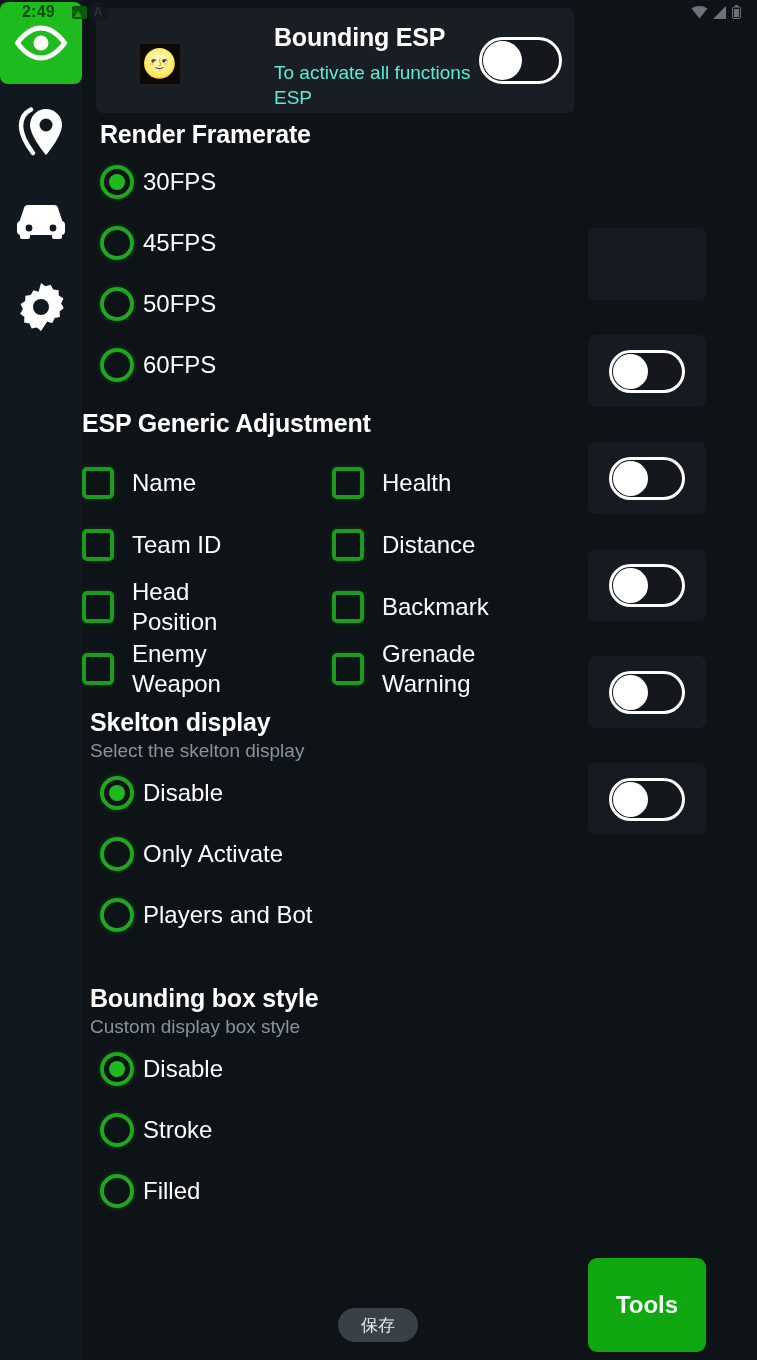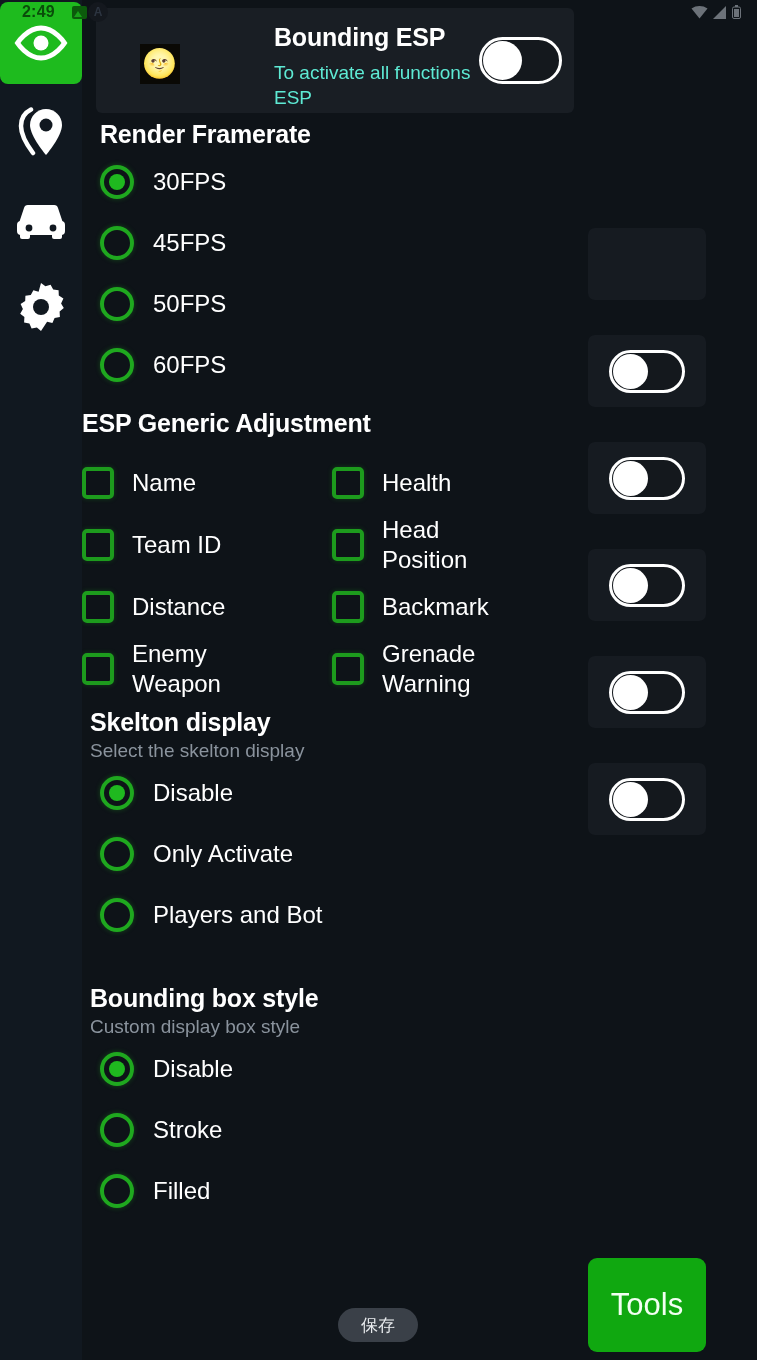--- a/index.html
+++ b/index.html
@@ -193,21 +193,21 @@
   }
   .sec-sub {
     font-size: 19px;
     color: #8a939d;
     margin-top: 3px;
   }
 
   .radio-row {
     display: flex;
     align-items: center;
-    gap: 19px;
+    gap: 9px;
   }
   .radio {
     position: relative;
     width: 34px; height: 34px;
     border: 4px solid #1fa81f;
     border-radius: 50%;
     flex: none;
     box-shadow: 0 0 5px rgba(31,168,31,.35);
   }
   .radio.on::after {
@@ -263,22 +263,22 @@
     justify-content: center;
     z-index: 25;
   }
   .tools-btn {
     position: absolute;
     left: 588px; top: 1258px;
     width: 118px; height: 94px;
     background: #10a810;
     border-radius: 9px;
     color: #f2fff2;
-    font-size: 31px;
-    font-weight: 400;
+    font-size: 24px;
+    font-weight: 700;
     display: flex;
     align-items: center;
     justify-content: center;
     z-index: 25;
   }
 </style>
 </head>
 <body>
 
 <div id="app">
@@ -399,25 +399,25 @@
           <div class="chk-cell">
             <div class="chk"></div>
             <div class="chk-label">Health</div>
           </div>
           <div class="chk-cell">
             <div class="chk"></div>
             <div class="chk-label">Team ID</div>
           </div>
           <div class="chk-cell">
             <div class="chk"></div>
+            <div class="chk-label">Distance</div>
+          </div>
+          <div class="chk-cell">
+            <div class="chk"></div>
             <div class="chk-label" style="max-width: 130px;">Head Position</div>
-          </div>
-          <div class="chk-cell">
-            <div class="chk"></div>
-            <div class="chk-label">Distance</div>
           </div>
           <div class="chk-cell">
             <div class="chk"></div>
             <div class="chk-label">Backmark</div>
           </div>
           <div class="chk-cell">
             <div class="chk"></div>
             <div class="chk-label" style="max-width: 130px;">Enemy Weapon</div>
           </div>
           <div class="chk-cell">

